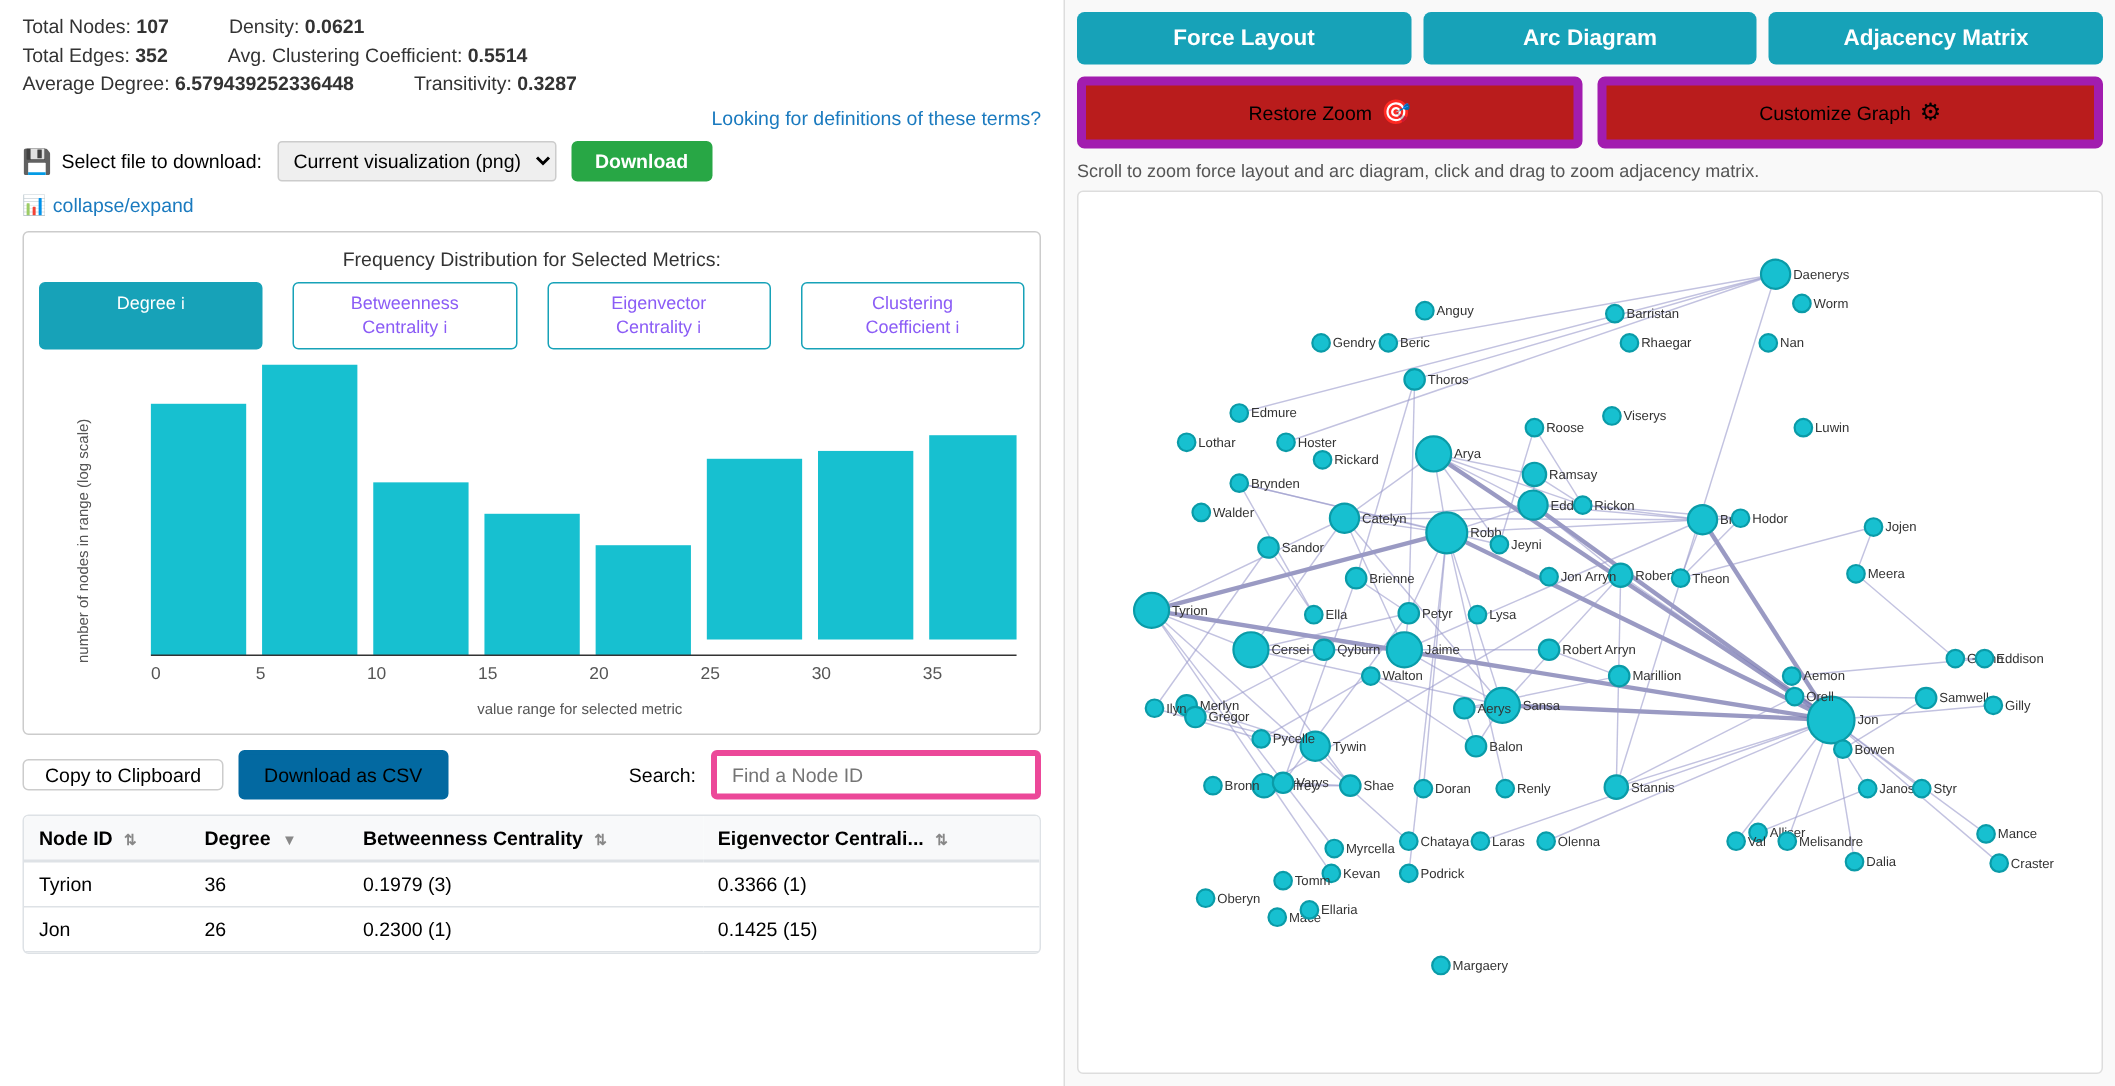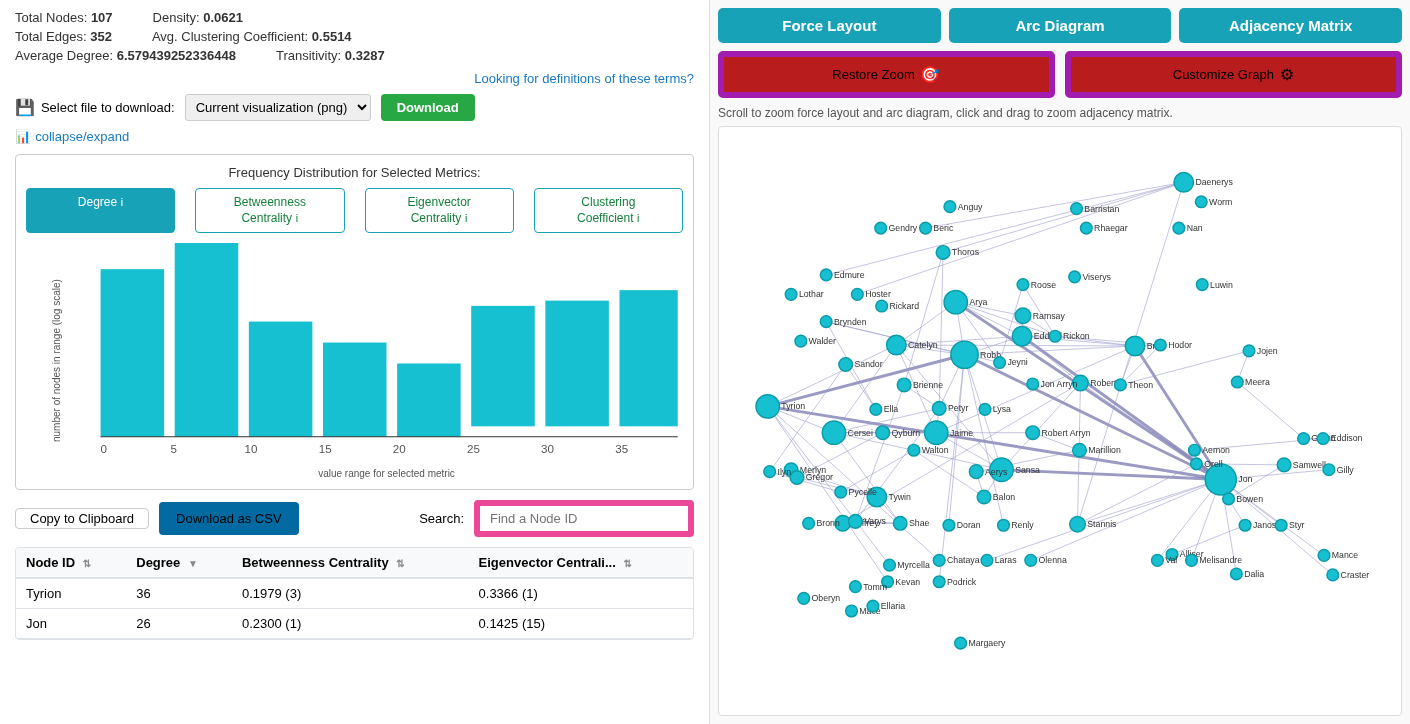--- a/index.html
+++ b/index.html
@@ -32,21 +32,21 @@
 
     .metric-tabs { display: flex; gap: 20px; margin-bottom: 10px; }
     .metric-tab {
       flex: 1;
       padding: 6px 4px;
       text-align: center;
       font-size: 12px;
       border: 1px solid #17a2b8;
       border-radius: 4px;
       cursor: pointer;
-      color: #15803d;
+      color: #8b5cf6;
       background: #fff;
       line-height: 1.3;
     }
     .metric-tab.active { background: #17a2b8; color: #fff; }
     .metric-tab .info-icon { font-size: 11px; }
 
     .chart-area { display: flex; gap: 4px; }
     .chart-y-label {
       writing-mode: vertical-rl;
       transform: rotate(180deg);
@@ -59,21 +59,21 @@
       width: 60px;
     }
     .chart-container { flex: 1; position: relative; }
     .chart-svg { width: 100%; height: 220px; }
     .chart-x-label { text-align: center; font-size: 10px; color: #555; margin-top: 2px; }
 
     .bottom-controls { display: flex; align-items: center; gap: 10px; margin: 10px 0; }
     .clipboard-btn { padding: 2px 14px; font-size: 13px; border: 1px solid #ccc; border-radius: 4px; background: #fff; cursor: pointer; }
     .csv-btn { padding: 6px 14px; font-size: 13px; border: 3px solid #0369a1; border-radius: 4px; background: #0369a1; cursor: pointer; }
     .search-label { font-size: 13px; margin-left: auto; }
-    .search-input { padding: 5px 10px; font-size: 13px; border: 6px solid #ec4899; border-radius: 4px; width: 220px; }
+    .search-input { padding: 5px 10px; font-size: 13px; border: 4px solid #ec4899; border-radius: 4px; width: 220px; }
 
     .table-wrapper { overflow-x: auto; border: 1px solid #dee2e6; border-radius: 4px; }
     table { width: 100%; border-collapse: collapse; font-size: 13px; }
     thead th { background: #f8f9fa; border-bottom: 2px solid #dee2e6; padding: 7px 10px; text-align: left; white-space: nowrap; font-weight: bold; }
     thead th .sort-icon { margin-left: 4px; font-size: 10px; color: #888; }
     tbody tr { border-bottom: 1px solid #dee2e6; }
     tbody td { padding: 7px 10px; }
 
     
     #right-panel {

